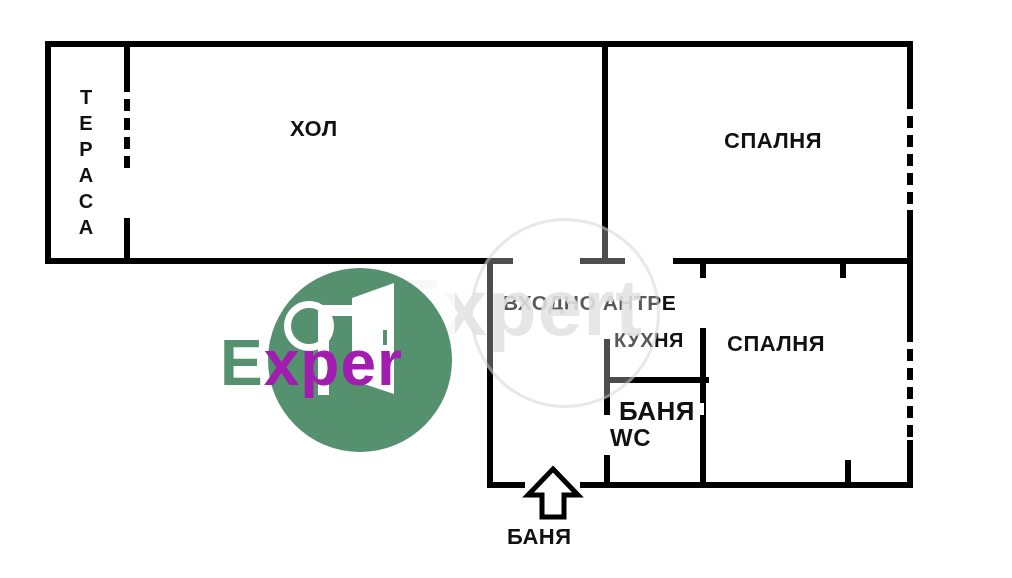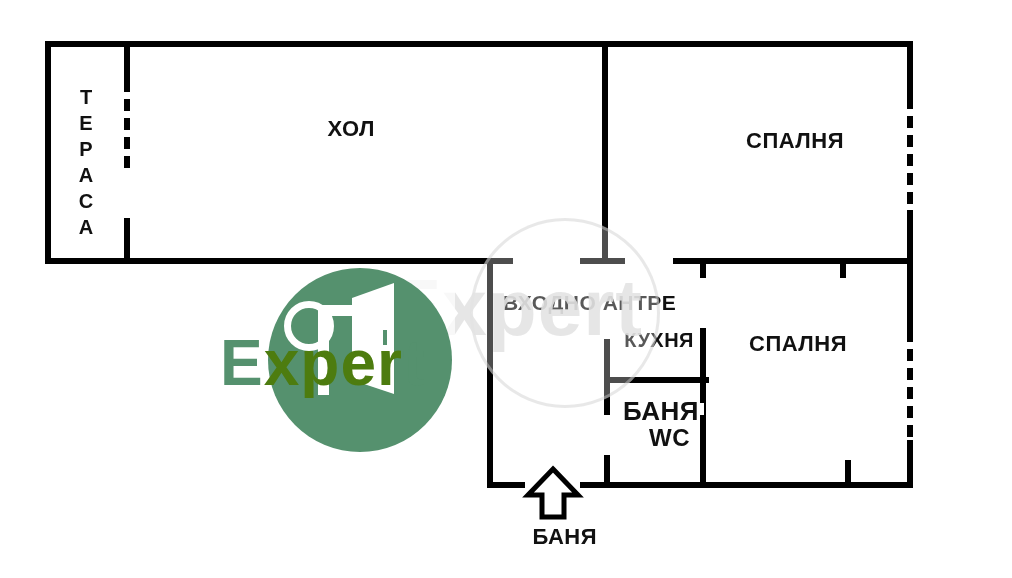--- a/index.html
+++ b/index.html
@@ -5,21 +5,21 @@
   :root{
     --wall:#000000; --label:#111111; --green:#55916e;
   }
   html,body{margin:0;padding:0;background:#ffffff;}
   #stage{position:relative;width:1012px;height:578px;background:#ffffff;overflow:hidden;
          font-family:"Liberation Sans", sans-serif;}
   .wall{position:absolute;background:var(--wall);z-index:1;}
   .wall-v-dashed{position:absolute;width:6px;z-index:1;
     background:repeating-linear-gradient(to bottom, var(--wall) 0 12px, transparent 12px 19px);}
   .label{position:absolute;color:var(--label);font-weight:700;z-index:1;
-         text-align:right;white-space:nowrap;letter-spacing:.5px;}
+         text-align:left;white-space:nowrap;letter-spacing:.5px;}
   .notch{position:absolute;background:#ffffff;z-index:1;}
   
   #terrace-label{position:absolute;left:66px;top:84px;width:40px;z-index:1;
     display:flex;flex-direction:column;align-items:center;}
   #terrace-label span{font-weight:700;font-size:20px;color:var(--label);line-height:26px;}
   
   .ghost{position:absolute;z-index:2;pointer-events:none;}
   #ghost-disc{left:470px;top:218px;width:184px;height:184px;border-radius:50%;
     background:rgba(255,255,255,0.30);border:3px solid rgba(205,205,205,0.45);}
   #ghost-line1{left:384px;top:208px;font-weight:700;font-size:62px;color:rgba(224,224,224,0.92);letter-spacing:2px;}
@@ -29,21 +29,21 @@
     background:rgba(255,255,255,0.70);z-index:3;}
   #logo-circle{position:absolute;left:268px;top:268px;width:184px;height:184px;border-radius:50%;
     background:var(--green);z-index:3;}
   #logo-imo{position:absolute;left:196px;top:276px;font-weight:700;font-size:48px;
     letter-spacing:-2px;color:var(--green);z-index:4;}
   #logo-ring{position:absolute;left:284px;top:301px;width:36px;height:36px;border-radius:50%;
     border:7px solid #ffffff;z-index:4;}
   #logo-door{position:absolute;left:312px;top:278px;z-index:4;}
   #logo-expert{position:absolute;left:220px;top:326px;font-weight:700;font-size:64px;
     letter-spacing:1px;z-index:4;}
-  .lg-green{color:var(--green);} .lg-white{color:#4d7c0f;}
+  .lg-green{color:var(--green);} .lg-white{color:#a21caf;}
   
   #entrance-arrow{position:absolute;left:520px;top:462px;z-index:1;}
 </style>
 </head>
 <body>
 
 <div id="stage">
 
   <div class="wall" style="left:45px;top:41px;width:868px;height:6px;"></div>
   <div class="wall" style="left:45px;top:258px;width:468px;height:6px;"></div>

